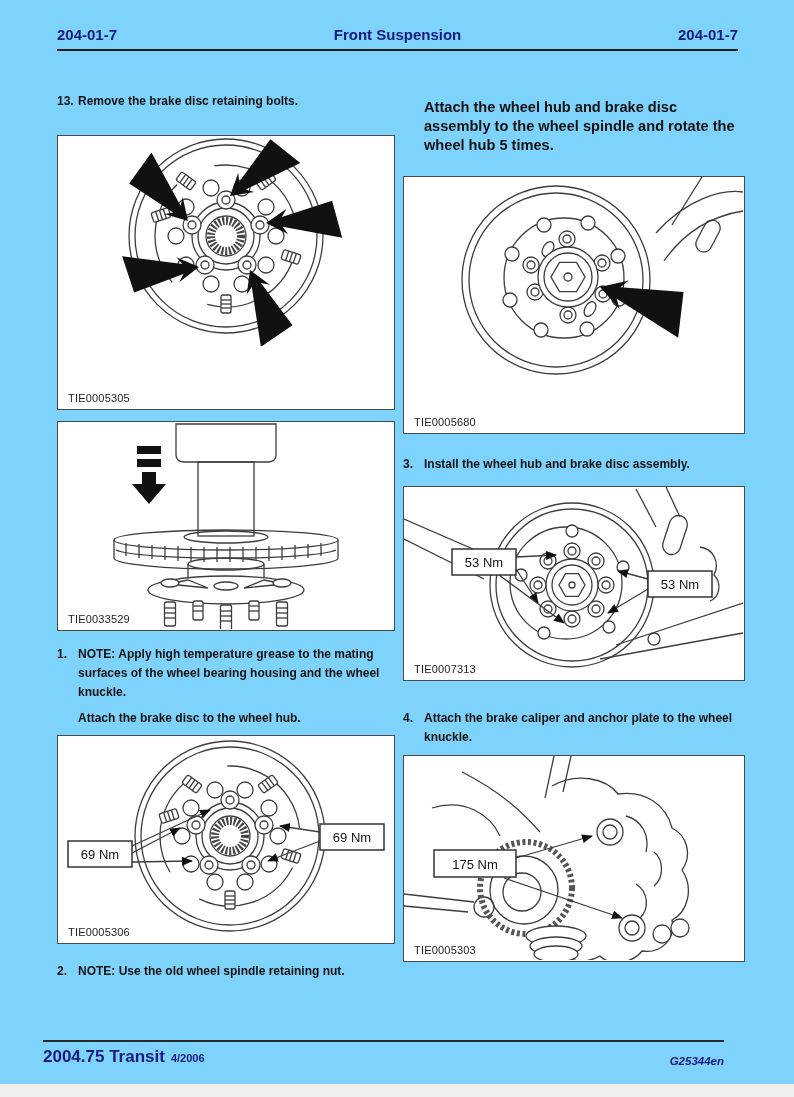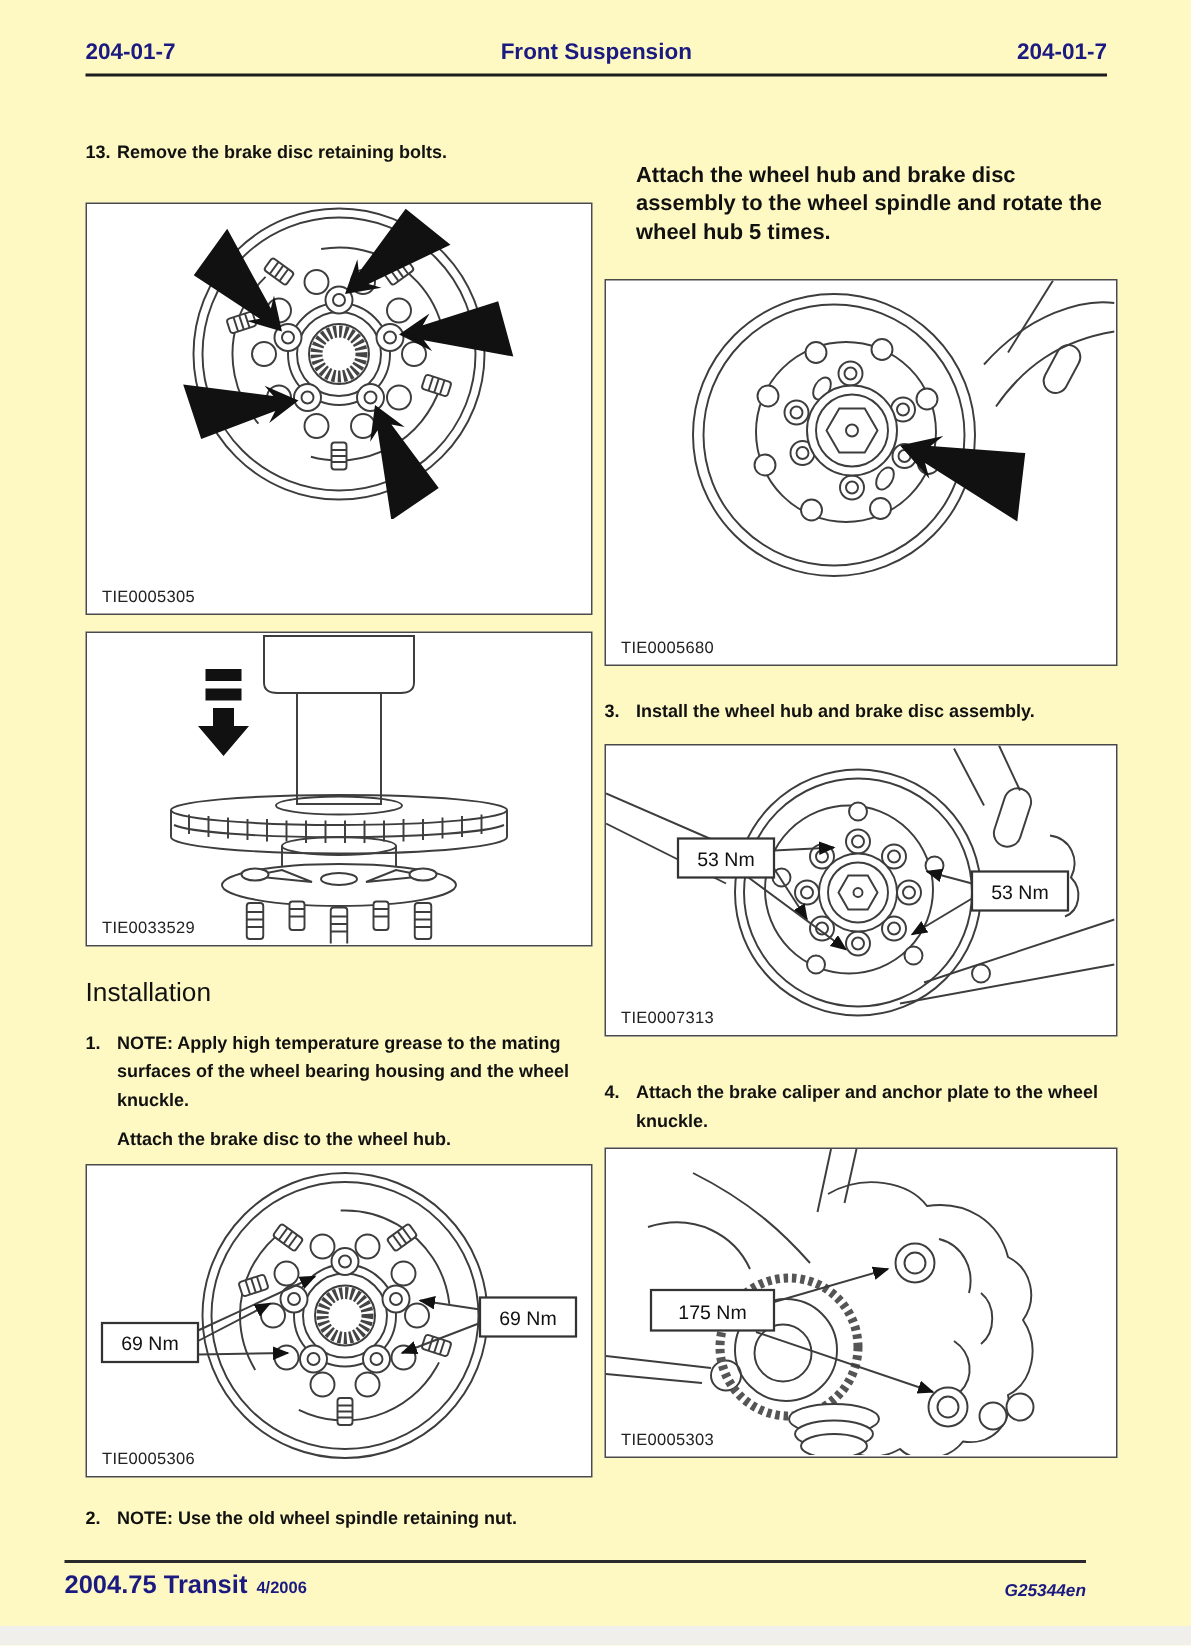--- a/index.html
+++ b/index.html
@@ -1,18 +1,18 @@
 <!DOCTYPE html>
 <html><head>
 <meta charset="utf-8">
 <style>
   * { margin:0; padding:0; box-sizing:border-box; }
   html,body { background:#ffffff; }
   .page {
-    position:relative; width:794px; height:1097px; background:#fef9c3;
+    position:relative; width:794px; height:1097px; background:#7dd3fc;
     font-family:"Liberation Sans", sans-serif; color:#111; overflow:hidden;
   }
   
   .hdr {
     position:absolute; left:57px; top:26px; width:681px;
     display:flex; justify-content:space-between; align-items:baseline;
     border-bottom:2px solid #1c1c1c; padding-bottom:6px;
     color:#1a1a80; font-weight:bold; font-size:15px;
   }
   .hdr .title { font-size:15px; }
@@ -247,21 +247,20 @@
         </g>
         <g fill="#111">
           <rect x="79" y="24" width="24" height="8"></rect>
           <rect x="79" y="37" width="24" height="8"></rect>
           <path d="M84,50 L98,50 L98,62 L108,62 L91,82 L74,62 L84,62 Z"></path>
         </g>
       </svg>
       <span class="fig-label">TIE0033529</span>
     </div>
 
-    <div class="heading2" style="margin-top:20px">Installation</div>
 
     <div class="step" style="margin-top:14px">
       <span class="step-num">1.</span>
       <span class="step-text">
         <span>NOTE: Apply high temperature grease to the mating surfaces of the wheel bearing housing and the wheel knuckle.</span>
         <span class="sub-para" style="display:block">Attach the brake disc to the wheel hub.</span>
       </span>
     </div>
 
     <div class="fig" style="margin-top:7px;height:209px">
@@ -358,21 +357,21 @@
 
     <div class="step" style="margin-top:18px">
       <span class="step-num">2.</span>
       <span class="step-text">NOTE: Use the old wheel spindle retaining nut.</span>
     </div>
 
   </div>
 
   <div class="col col-right">
 
-    <div class="cont-para" style="margin-top:22px">Attach the wheel hub and brake disc assembly to the wheel spindle and rotate the wheel hub 5 times.</div>
+    <div class="cont-para" style="margin-top:12px">Attach the wheel hub and brake disc assembly to the wheel spindle and rotate the wheel hub 5 times.</div>
 
     <div class="fig" style="margin-top:21px;height:258px">
       <svg width="339" height="202" viewBox="0 0 339 202">
         <path class="ln" d="M252,56 C282,22 318,12 339,15"></path>
         <path class="ln" d="M339,34 C302,40 278,58 260,84"></path>
         <path class="ln" d="M298,0 L268,48"></path>
         <rect class="ln" x="296" y="42" width="16" height="34" rx="8" transform="rotate(28 304 59)"></rect>
         <circle class="ln" cx="152" cy="103" r="94"></circle>
         <circle class="ln" cx="152" cy="103" r="87"></circle>
         <circle class="ln" cx="160" cy="101" r="60"></circle>

